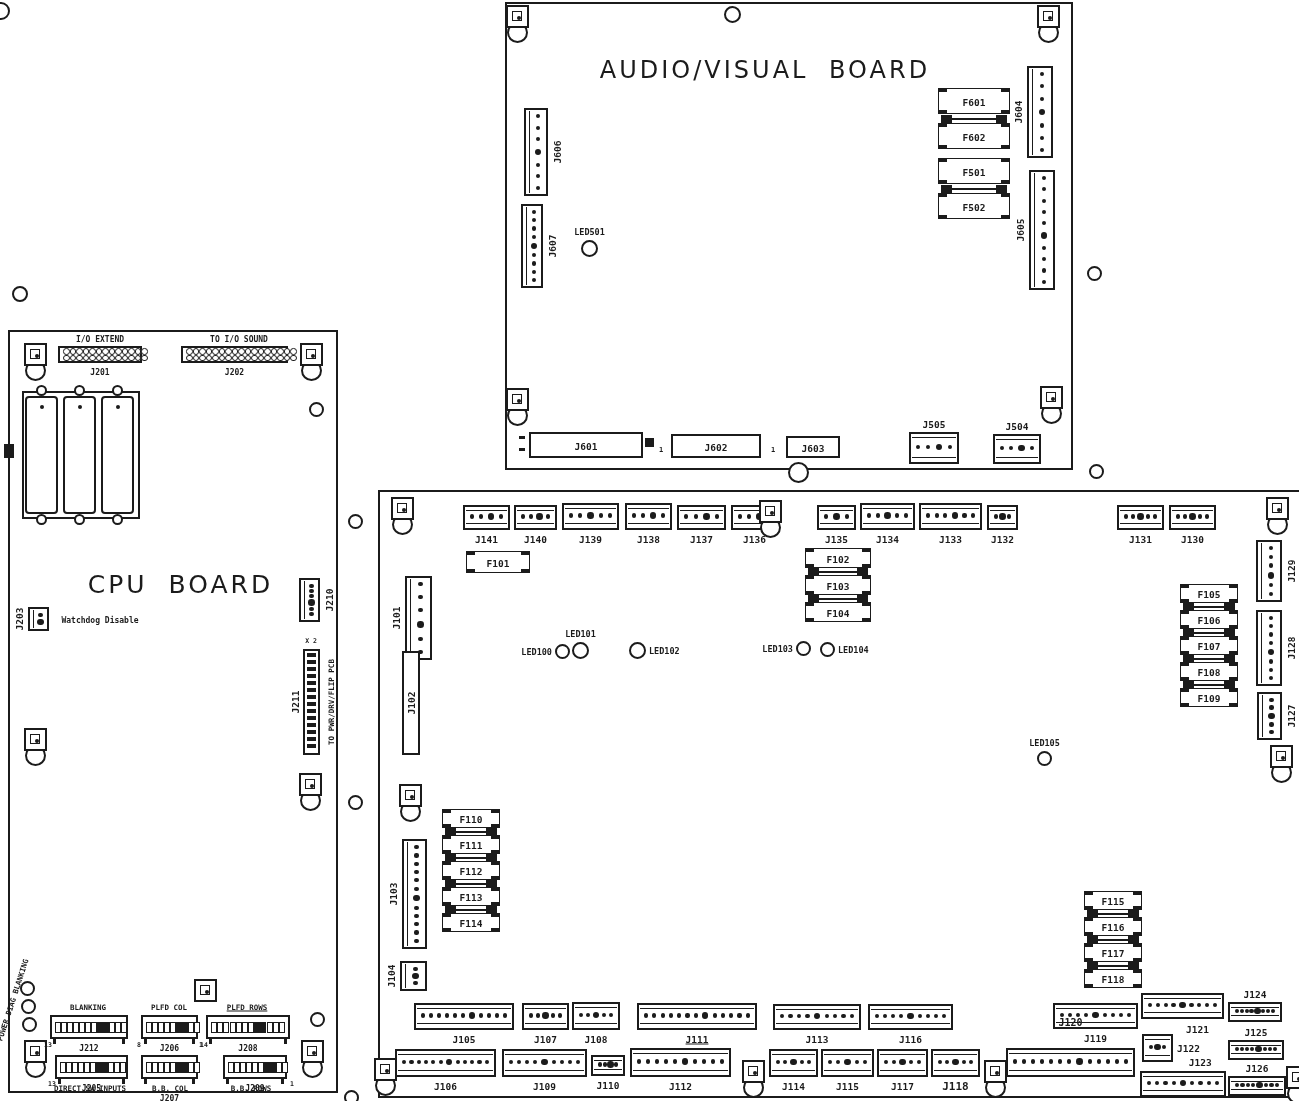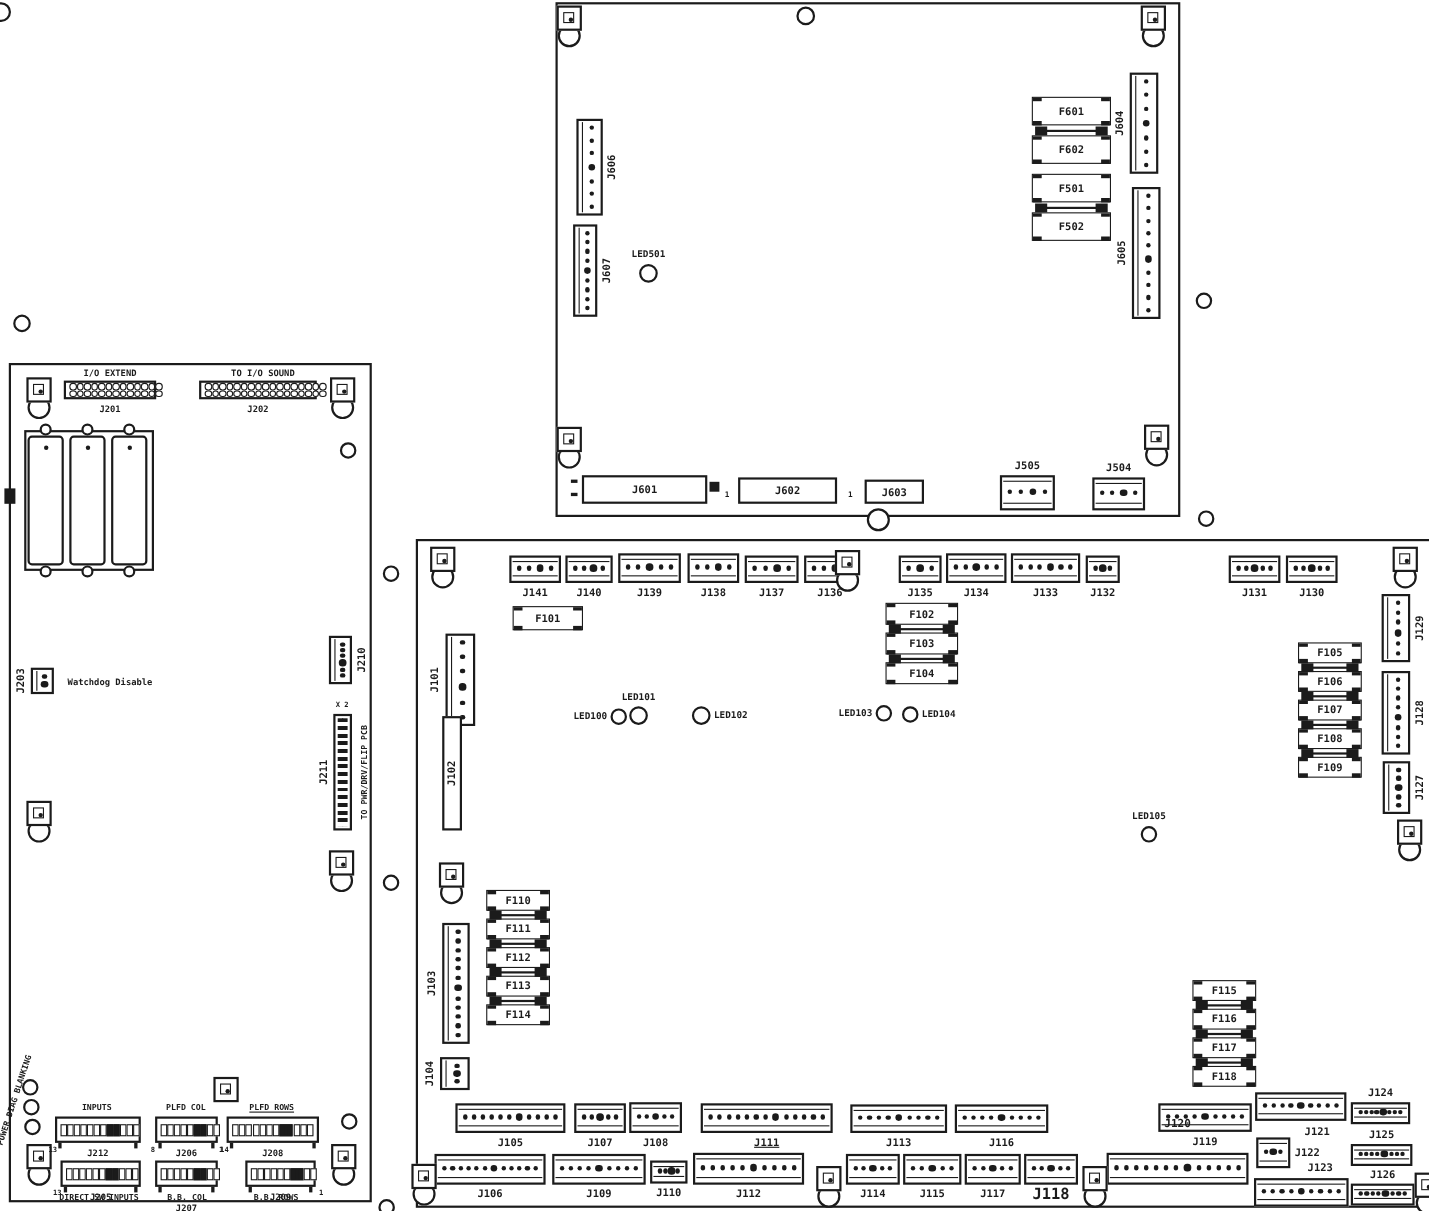--- a/index.html
+++ b/index.html
@@ -44,20 +44,22 @@
   .sockr{position:absolute;border:2px solid var(--ink);border-radius:4px;background:#fff;box-sizing:border-box;z-index:3;}
   .blkdot{position:absolute;width:4px;height:4px;border-radius:50%;background:var(--ink);z-index:4;}
   .lcol{position:absolute;top:2px;bottom:2px;width:5px;
         background:repeating-linear-gradient(180deg,var(--ink) 0 3.5px,#fff 3.5px 7px);}
   .fusebox{border-width:1.8px;}
 </style>
 </head>
 <body>
 
 <div id="stage">
+  <div class="board-title t-audio">AUDIO/VISUAL BOARD</div>
+  <div class="board-title t-cpu">CPU BOARD</div>
 <div class="frame" style="left: 505px; top: 2px; width: 568px; height: 468px;"></div>
     <div class="scr" style="left: 506px; top: 5px;">
       <div class="scr-sq">
         <div class="scr-in"></div>
         <div class="scr-dot"></div>
       </div>
       <div class="scr-lug"></div>
     </div>
     <div class="scr" style="left: 1037px; top: 5px;">
       <div class="scr-sq">
@@ -364,21 +366,21 @@
     <div class="ladder" style="left: 303px; top: 649px; width: 17px; height: 106px;">
       <div class="lcol" style="left: 2px;"></div>
       <div class="lcol" style="right: 2px;"></div>
     </div>
     <div class="lab" style="left: 295px; top: 702px; font-size: 9.5px; transform: translate(-50%, -50%) rotate(-90deg);">J211</div>
     <div class="lab" style="left: 331px; top: 702px; font-size: 7.5px; transform: translate(-50%, -50%) rotate(-90deg);">TO PWR/DRV/FLIP PCB</div>
     <div class="lab" style="left: 13px; top: 1000px; font-size: 7.5px; transform: translate(-50%, -50%) rotate(-72deg);">POWER DIAG BLANKING</div>
     <div class="hole" style="left: 20px; top: 981px; width: 15px; height: 15px;"></div>
     <div class="hole" style="left: 21px; top: 999px; width: 15px; height: 15px;"></div>
     <div class="hole" style="left: 22px; top: 1017px; width: 15px; height: 15px;"></div>
-    <div class="lab" style="left: 88px; top: 1007px; font-size: 7.5px; transform: translate(-50%, -50%) rotate(0deg);">INPUTS</div>
+    <div class="lab" style="left: 88px; top: 1007px; font-size: 7.5px; transform: translate(-50%, -50%) rotate(0deg);">BLANKING</div>
     <div class="lab" style="left: 169px; top: 1007px; font-size: 7.5px; transform: translate(-50%, -50%) rotate(0deg);">PLFD COL</div>
     <div class="lab" style="left: 247px; top: 1007px; font-size: 7.5px; transform: translate(-50%, -50%) rotate(0deg); text-decoration: underline;">PLFD ROWS</div>
     <div class="dip" style="left: 50px; top: 1015px; width: 78px; height: 24px;">
       <div class="cells">
         <div class="cell"></div>
         <div class="cell"></div>
         <div class="cell"></div>
         <div class="cell"></div>
         <div class="cell"></div>
         <div class="cell"></div>
@@ -1171,21 +1173,21 @@
     <div class="lab" style="left: 902.5px; top: 1086px; font-size: 9.5px; transform: translate(-50%, -50%) rotate(0deg);">J117</div>
     <div class="ch" style="left: 931px; top: 1049px; width: 49px; height: 28px;">
       <div class="dots">
         <div class="dot"></div>
         <div class="dot"></div>
         <div class="dot big"></div>
         <div class="dot"></div>
         <div class="dot"></div>
       </div>
     </div>
-    <div class="lab" style="left: 955.5px; top: 1086px; font-size: 14px; transform: translate(-50%, -50%) rotate(0deg);">J118</div>
+    <div class="lab" style="left: 955.5px; top: 1086px; font-size: 11px; transform: translate(-50%, -50%) rotate(0deg);">J118</div>
     <div class="ch" style="left: 1006px; top: 1048px; width: 129px; height: 29px;">
       <div class="dots">
         <div class="dot"></div>
         <div class="dot"></div>
         <div class="dot"></div>
         <div class="dot"></div>
         <div class="dot"></div>
         <div class="dot"></div>
         <div class="dot"></div>
         <div class="dot big"></div>

